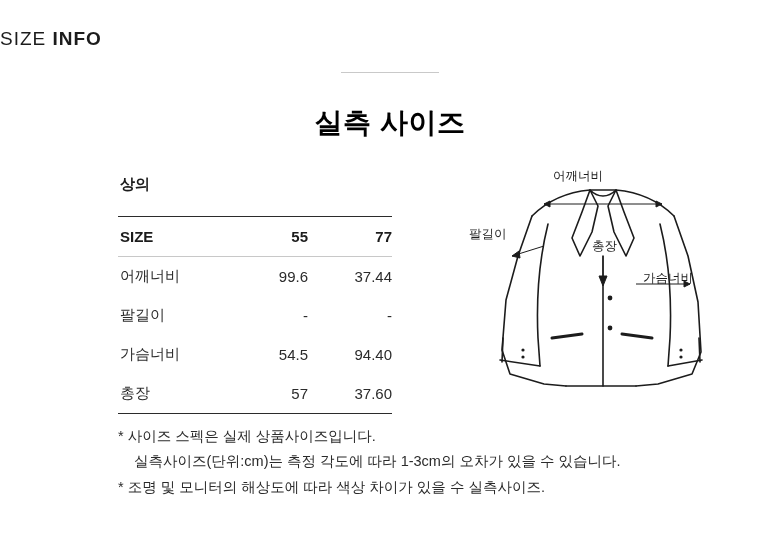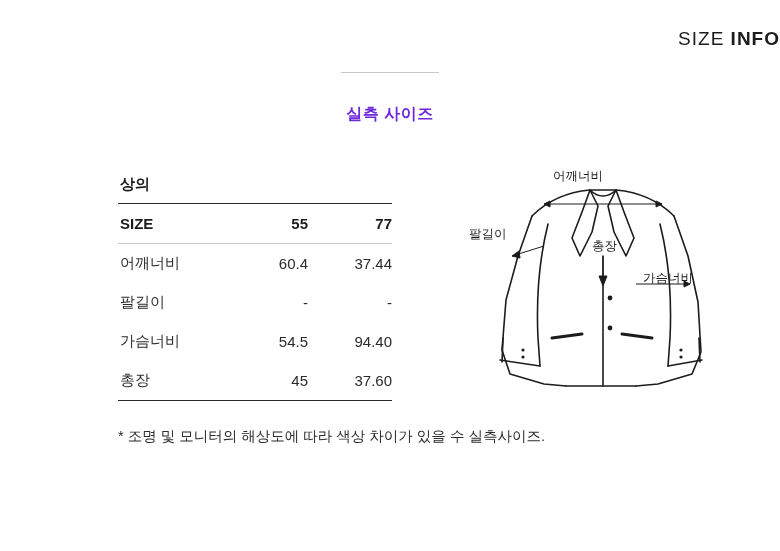--- a/index.html
+++ b/index.html
@@ -15,21 +15,21 @@
     color: #2b2b2b;
     overflow: hidden;
   }
 
   
   .header {
     position: absolute;
     top: 28px;
     left: 0;
     width: 780px;
-    text-align: right;
+    text-align: left;
   }
   .header-title {
     font-size: 19px;
     letter-spacing: 1px;
     color: #1c1c1c;
   }
   .header-title .thin {
     font-weight: 400;
   }
   .header-title .bold {
@@ -41,38 +41,38 @@
     background: #c9c9c9;
     margin: 22px auto 0 auto;
   }
 
   .subtitle {
     position: absolute;
     top: 104px;
     left: 0;
     width: 780px;
     text-align: center;
-    font-size: 16px;
-    font-weight: 700;
-    color: #6d28d9;
+    font-size: 28px;
+    font-weight: 700;
+    color: #000000;
     letter-spacing: 0.5px;
   }
 
   
   .table-wrap {
     position: absolute;
     left: 118px;
     top: 175px;
     width: 272px;
   }
   .table-caption {
     font-size: 15px;
     font-weight: 700;
     color: #1c1c1c;
-    margin-bottom: 9px;
+    margin-bottom: 22px;
     padding-left: 2px;
   }
   table.size-table {
     border-collapse: collapse;
     width: 272px;
     table-layout: fixed;
   }
   table.size-table th,
   table.size-table td {
     font-size: 15px;
@@ -162,43 +162,45 @@
     <thead>
       <tr>
         <th class="col-label th-size">SIZE</th>
         <th class="col-val">55</th>
         <th class="col-val">77</th>
       </tr>
     </thead>
     <tbody>
       <tr>
         <td class="col-label">어깨너비</td>
-        <td class="col-val">60.4</td>
+        <td class="col-val">99.6</td>
         <td class="col-val">37.44</td>
       </tr>
       <tr>
         <td class="col-label">팔길이</td>
         <td class="col-val">-</td>
         <td class="col-val">-</td>
       </tr>
       <tr>
         <td class="col-label">가슴너비</td>
         <td class="col-val">54.5</td>
         <td class="col-val">94.40</td>
       </tr>
       <tr>
         <td class="col-label">총장</td>
-        <td class="col-val">45</td>
+        <td class="col-val">57</td>
         <td class="col-val">37.60</td>
       </tr>
     </tbody>
   </table>
 </div>
 
 <div class="notes">
+  <div class="note-line">* 사이즈 스펙은 실제 상품사이즈입니다.</div>
+  <div class="note-line note-indent">실측사이즈(단위:cm)는 측정 각도에 따라 1-3cm의 오차가 있을 수 있습니다.</div>
   <div class="note-line">* 조명 및 모니터의 해상도에 따라 색상 차이가 있을 수 실측사이즈.</div>
 </div>
 
 <div class="illus">
   <svg width="320" height="250" viewBox="0 0 320 250">
     <g fill="none" stroke="#1c1c1c" stroke-width="1.6" stroke-linejoin="round" stroke-linecap="round">
 
       <path d="M92 56 C108 40, 128 32, 150 30 L176 30 C198 32, 218 40, 234 56"></path>
 
       <path d="M92 56 L78 96 L66 140 L62 190 L70 214 L104 224 L126 226"></path>

